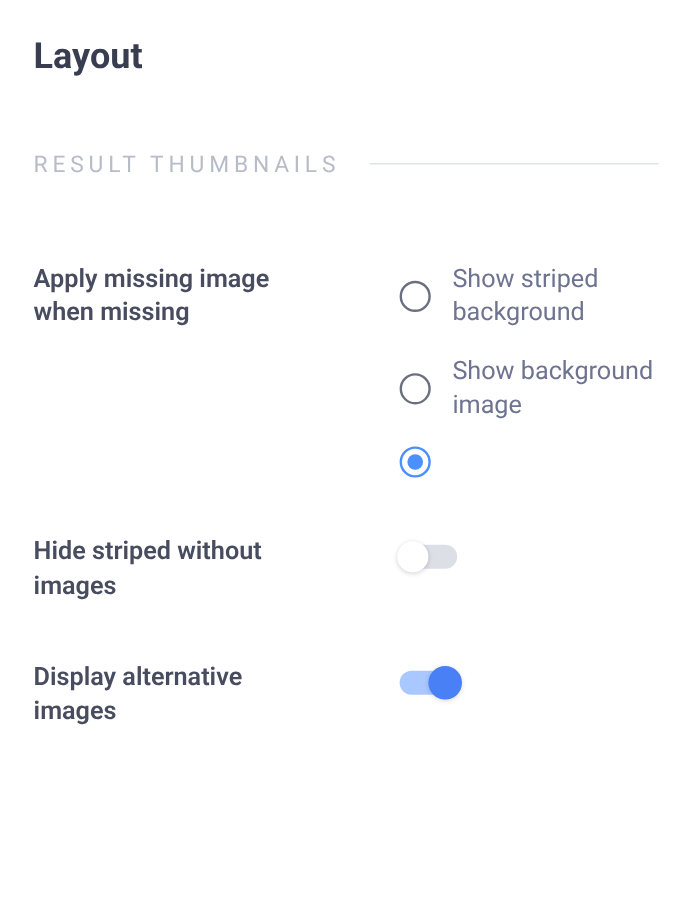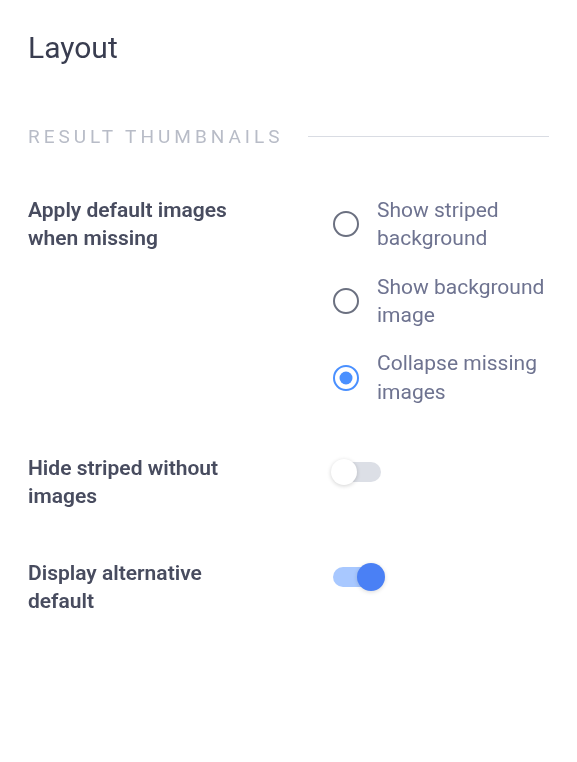--- a/index.html
+++ b/index.html
@@ -9,28 +9,28 @@
     }
     body {
       font-family: -apple-system, BlinkMacSystemFont, "Segoe UI", Roboto, sans-serif;
       background: #ffffff;
       width: 577px;
       padding: 30px 28px;
       color: #3a3f51;
     }
     .page-title {
       font-size: 30px;
-      font-weight: 400;
+      font-weight: 700;
       color: #393d50;
       margin-bottom: 60px;
     }
     .section-header {
       display: flex;
       align-items: center;
-      margin-bottom: 48px;
+      margin-bottom: 71px;
     }
     .section-title {
       font-size: 19px;
       font-weight: 400;
       letter-spacing: 4px;
       color: #b8bcc7;
       text-transform: uppercase;
     }
     .section-divider {
       flex: 1;
@@ -140,52 +140,51 @@
 <body>
 
 <h1 class="page-title">Layout</h1>
 
 <div class="section-header">
   <div class="section-title">RESULT THUMBNAILS</div>
   <div class="section-divider"></div>
 </div>
 
 <div class="setting-row">
-  <div class="setting-label">Apply default images when missing</div>
+  <div class="setting-label">Apply missing image when missing</div>
   <div class="setting-control">
     <div class="radio-group">
 
       <div class="radio-option">
         <div class="radio-circle"></div>
         <div class="radio-label">Show striped background</div>
       </div>
 
       <div class="radio-option">
         <div class="radio-circle"></div>
         <div class="radio-label">Show background image</div>
       </div>
 
       <div class="radio-option">
         <div class="radio-circle selected"></div>
-        <div class="radio-label">Collapse missing images</div>
       </div>
 
     </div>
   </div>
 </div>
 
 <div class="setting-row">
   <div class="setting-label">Hide striped without images</div>
   <div class="setting-control toggle-control">
     <div class="toggle off">
       <div class="toggle-knob"></div>
     </div>
   </div>
 </div>
 
 <div class="setting-row">
-  <div class="setting-label">Display alternative default</div>
+  <div class="setting-label">Display alternative images</div>
   <div class="setting-control toggle-control">
     <div class="toggle on">
       <div class="toggle-knob"></div>
     </div>
   </div>
 </div>
 
 </body></html>

